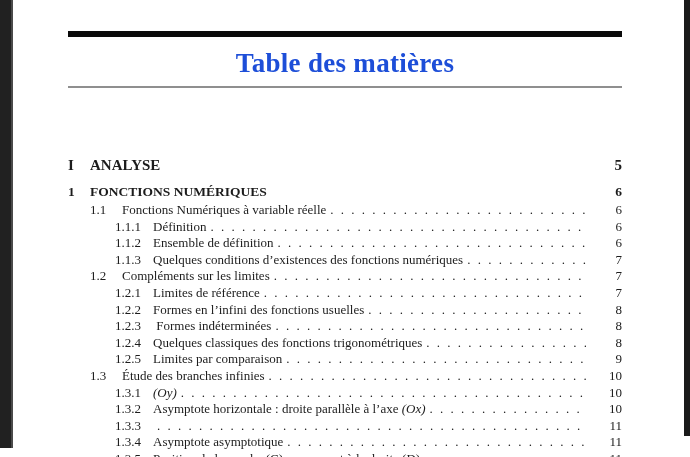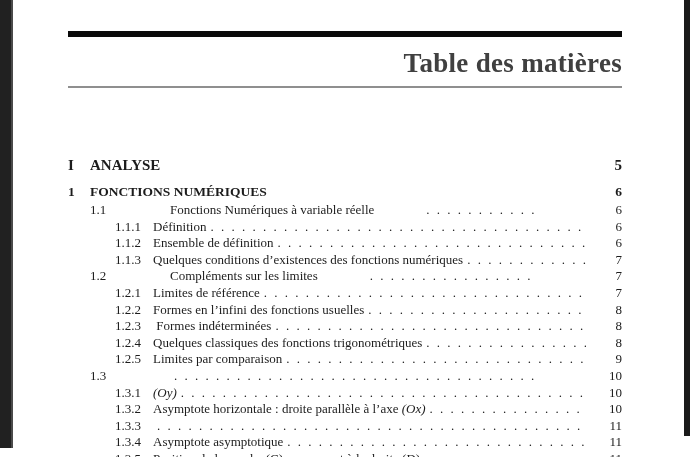--- a/index.html
+++ b/index.html
@@ -29,23 +29,23 @@
     width: 6px; height: 436px;
     background: #1a1a1a;
   }
   .thick-rule {
     position: absolute; left: 68px; top: 31px;
     width: 554px; height: 6px;
     background: var(--thick-rule);
   }
   .doc-title {
     position: absolute; left: 68px; top: 48px;
-    width: 554px; text-align: right;
+    width: 554px; text-align: center;
     font-size: 27px; font-weight: bold;
-    color: #404040; letter-spacing: 0.3px;
+    color: #1d4ed8; letter-spacing: 0.3px;
   }
   .thin-rule {
     position: absolute; left: 68px; top: 86px;
     width: 554px; height: 2px;
     background: var(--thin-rule);
   }
   .toc {
     position: absolute; left: 68px; top: 157px;
     width: 554px; font-size: 13px;
   }
@@ -74,21 +74,21 @@
     height: 17px; line-height: 17px;
     margin-bottom: 9px;
   }
   .level-part .num { width: 22px; }
   .level-chapter {
     font-weight: bold; font-size: 13.5px;
     height: 17px; line-height: 17px;
     margin-bottom: 2px;
   }
   .level-chapter .num { width: 22px; }
-  .level-section { padding-left: 22px; gap: 48px; }
+  .level-section { padding-left: 22px; }
   .level-section .num { width: 32px; }
   .level-subsection { padding-left: 47px; }
   .level-subsection .num { width: 38px; }
 </style>
 </head>
 <body>
 
 <div class="edge-left"></div>
 <div class="edge-right"></div>
 
@@ -188,20 +188,21 @@
   <div class="row level-subsection">
     <span class="num">1.2.5</span>
     <span class="label">Limites par comparaison</span>
 
     <span class="leader"></span>
     <span class="pagenum">9</span>
   </div>
 
   <div class="row level-section">
     <span class="num">1.3</span>
+    <span class="label">Étude des branches infinies</span>
 
     <span class="leader"></span>
     <span class="pagenum">10</span>
   </div>
 
   <div class="row level-subsection">
     <span class="num">1.3.1</span>
     <span class="math">(Oy)</span>
     <span class="leader"></span>
     <span class="pagenum">10</span>

